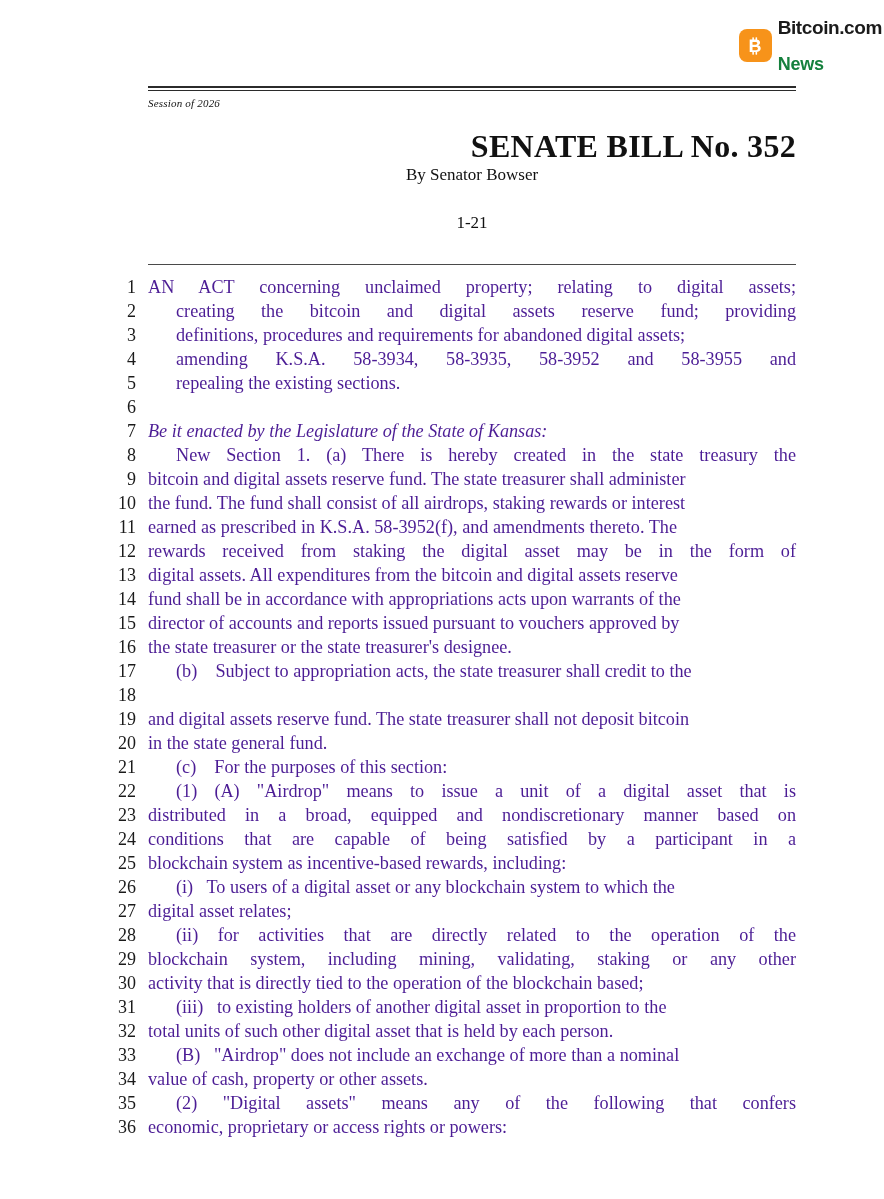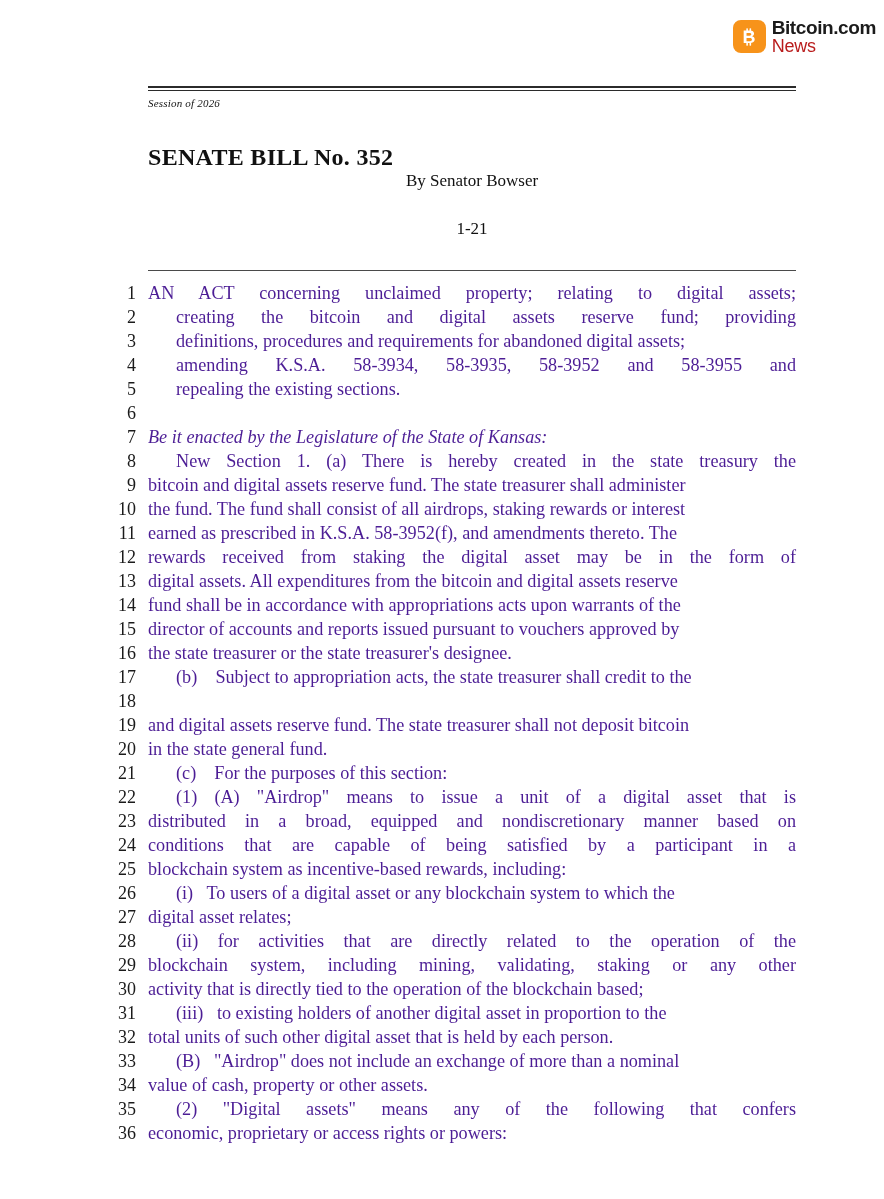--- a/index.html
+++ b/index.html
@@ -13,21 +13,21 @@
     position: relative;
     overflow: hidden;
     font-family: "Liberation Serif", serif;
     color: #111111;
   }
 
   
   .brand {
     position: absolute;
     top: 18px;
-    right: 8px;
+    right: 2px;
     display: flex;
     align-items: center;
     gap: 6px;
   }
   .brand-mark {
     width: 33px;
     height: 33px;
     border-radius: 8px;
     background: #f7931a;
     display: flex;
@@ -44,24 +44,24 @@
     font-family: "Liberation Sans", sans-serif;
   }
   .brand-name {
     font-size: 19px;
     font-weight: bold;
     color: #1b1b1b;
     letter-spacing: -0.4px;
   }
   .brand-sub {
     font-size: 18px;
-    font-weight: normal;
-    color: #b91c1c;
+    font-weight: bold;
+    color: #15803d;
     letter-spacing: -0.2px;
-    margin-top: 0;
+    margin-top: 18px;
   }
 
   
   .sheet {
     position: absolute;
     left: 0;
     top: 0;
     width: 884px;
     height: 1199px;
   }
@@ -86,24 +86,24 @@
   }
 
   .session {
     font-style: italic;
     font-size: 11px;
     margin-top: 6px;
     letter-spacing: 0.2px;
   }
 
   .bill-title {
-    text-align: left;
-    font-size: 24px;
+    text-align: right;
+    font-size: 32px;
     font-weight: bold;
-    margin-top: 35px;
+    margin-top: 19px;
     letter-spacing: 0.3px;
   }
 
   .byline {
     text-align: center;
     font-size: 17px;
   }
 
   .docket {
     text-align: center;

